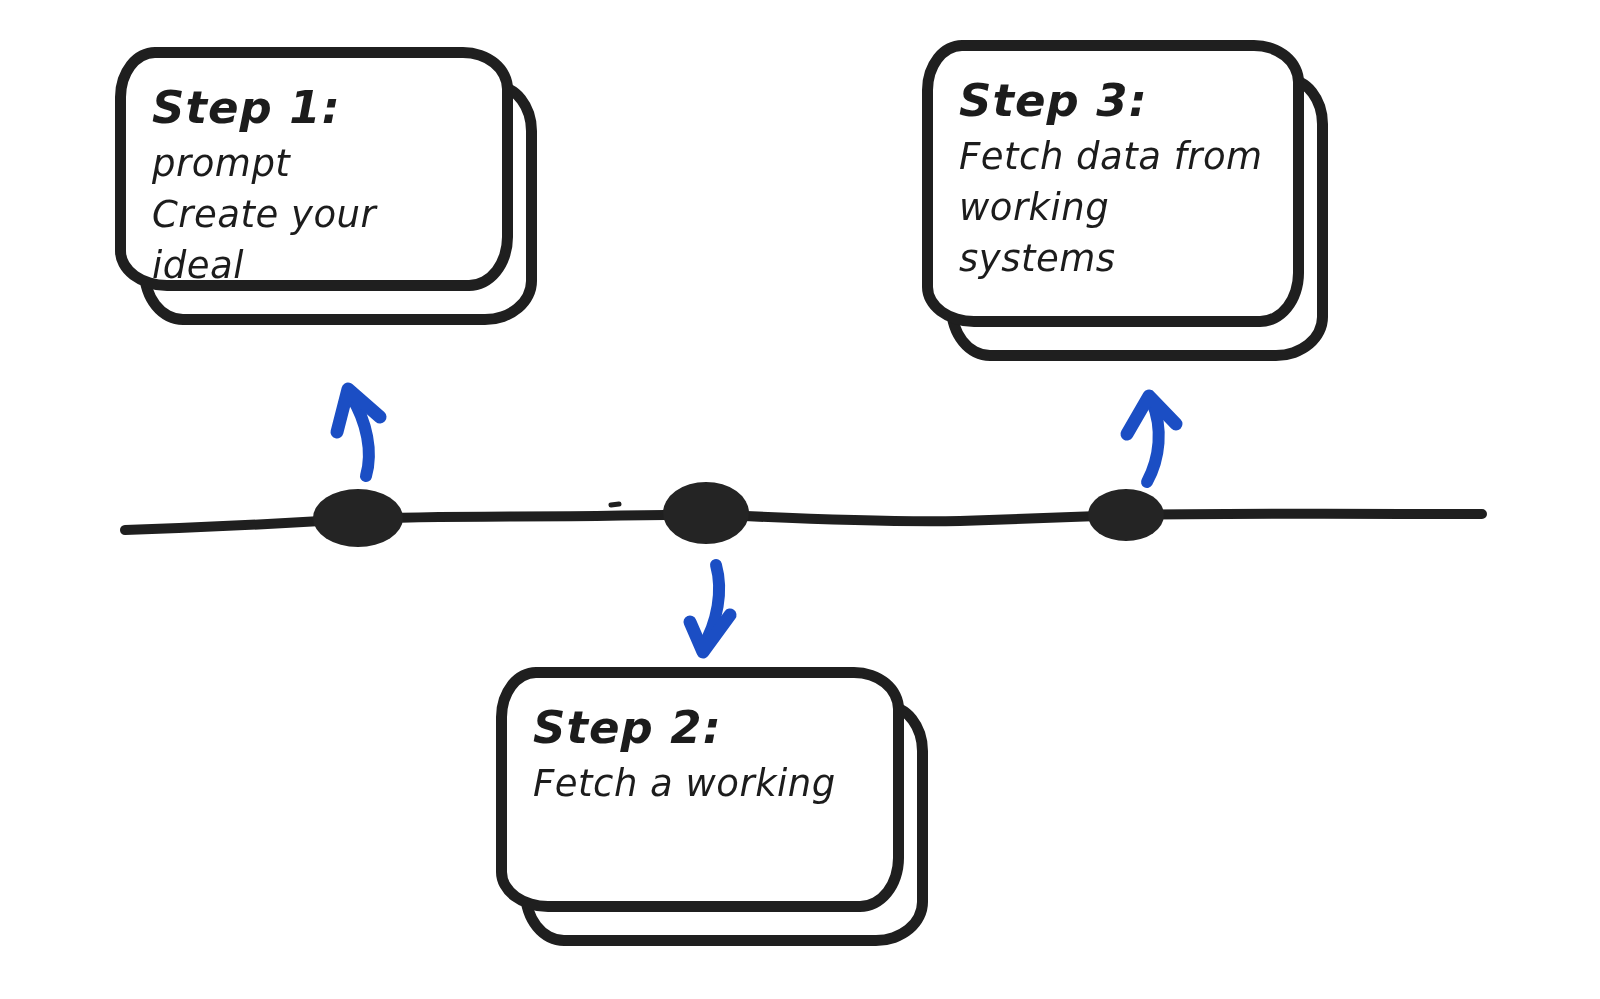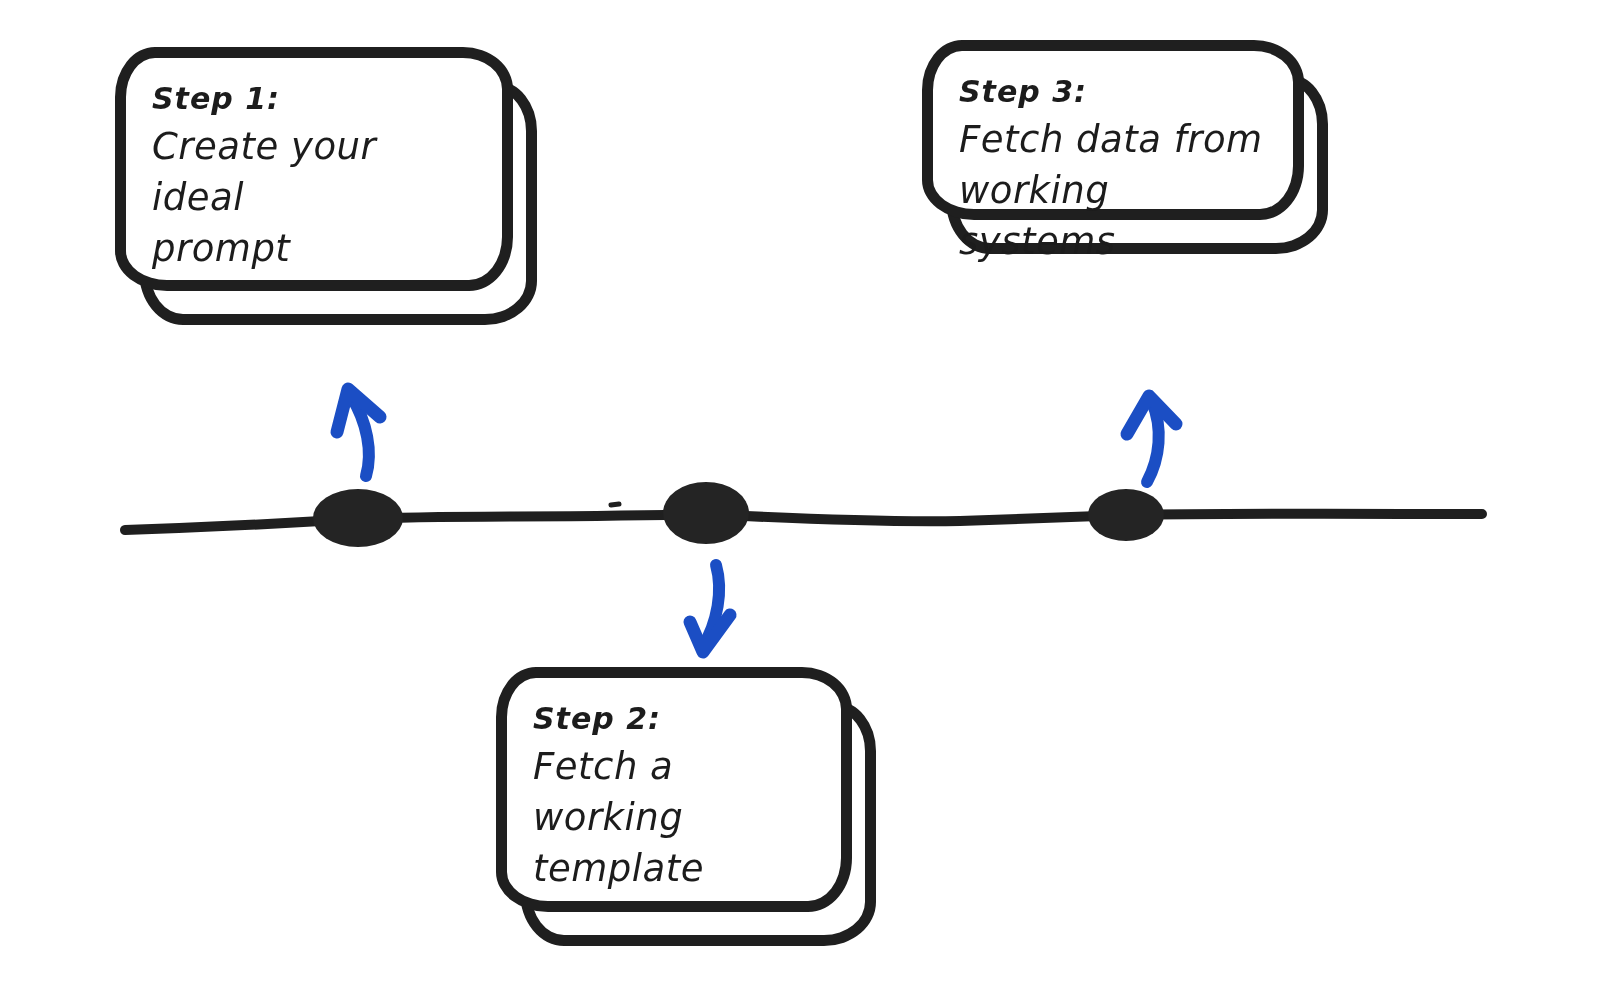--- a/index.html
+++ b/index.html
@@ -30,35 +30,35 @@
     left: 0; top: 0; right: 0; bottom: 0;
     background: var(--card-bg, #ffffff);
     border: 11px solid var(--ink, #1f1f1f);
     border-radius: 40px 50px 44px 52px / 50px 42px 54px 40px;
     padding: 24px 24px 0 26px;
     box-sizing: border-box;
     color: var(--text, #1c1c1c);
     font-style: italic;
   }
   .step-title {
-    font-size: 30px;
+    font-size: 45px;
     font-weight: 600;
     line-height: 1.15;
     letter-spacing: 1px;
     margin-bottom: 4px;
   }
   .step-line {
     font-size: 37px;
     font-weight: 500;
     line-height: 1.38;
     letter-spacing: 0.5px;
   }
   .card-step1 { left: 115px; top: 47px;  width: 398px; height: 244px; }
-  .card-step3 { left: 922px; top: 40px;  width: 382px; height: 180px; }
-  .card-step2 { left: 496px; top: 667px; width: 356px; height: 245px; }
+  .card-step3 { left: 922px; top: 40px;  width: 382px; height: 287px; }
+  .card-step2 { left: 496px; top: 667px; width: 408px; height: 245px; }
 </style>
 </head>
 <body>
 
 <div class="canvas">
 
   <svg class="gfx" viewBox="0 0 1600 999">
 
     <path d="M 125 530 C 250 526 320 521 358 519 C 450 515 560 518 704 514 C 820 520 900 522 960 521 C 1040 518 1090 516 1126 515 C 1230 513 1380 514 1482 514" fill="none" stroke="var(--ink, #1f1f1f)" stroke-width="10" stroke-linecap="round"></path>
 
@@ -81,36 +81,35 @@
     <g fill="none" stroke="var(--arrow, #1b4ec4)" stroke-linecap="round" stroke-linejoin="round">
       <path d="M 1147 482 C 1160 458 1163 428 1152 402" stroke-width="12"></path>
       <path d="M 1127 434 L 1149 396 L 1176 424" stroke-width="13"></path>
     </g>
   </svg>
 
   <div class="card card-step1">
     <div class="card-shadow"></div>
     <div class="card-body">
       <div class="step-title">Step 1:</div>
+      <div class="step-line">prompt</div>
       <div class="step-line">Create your ideal</div>
-      <div class="step-line">prompt</div>
     </div>
   </div>
 
   <div class="card card-step3">
     <div class="card-shadow"></div>
     <div class="card-body">
       <div class="step-title">Step 3:</div>
       <div class="step-line">Fetch data from</div>
       <div class="step-line">working systems</div>
     </div>
   </div>
 
   <div class="card card-step2">
     <div class="card-shadow"></div>
     <div class="card-body">
       <div class="step-title">Step 2:</div>
       <div class="step-line">Fetch a working</div>
-      <div class="step-line">template</div>
     </div>
   </div>
 
 </div>
 
 </body></html>

